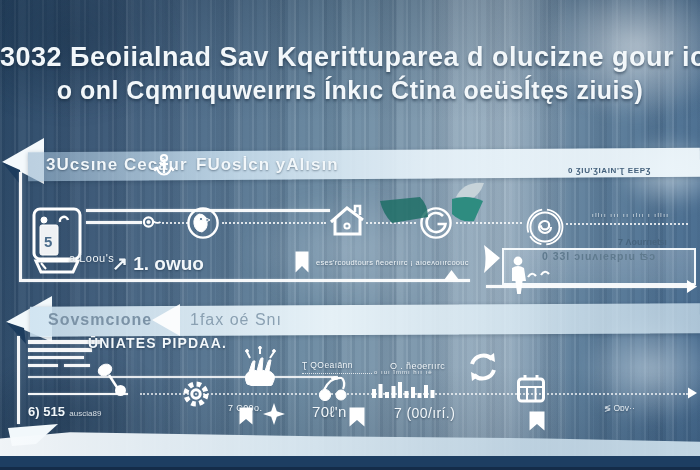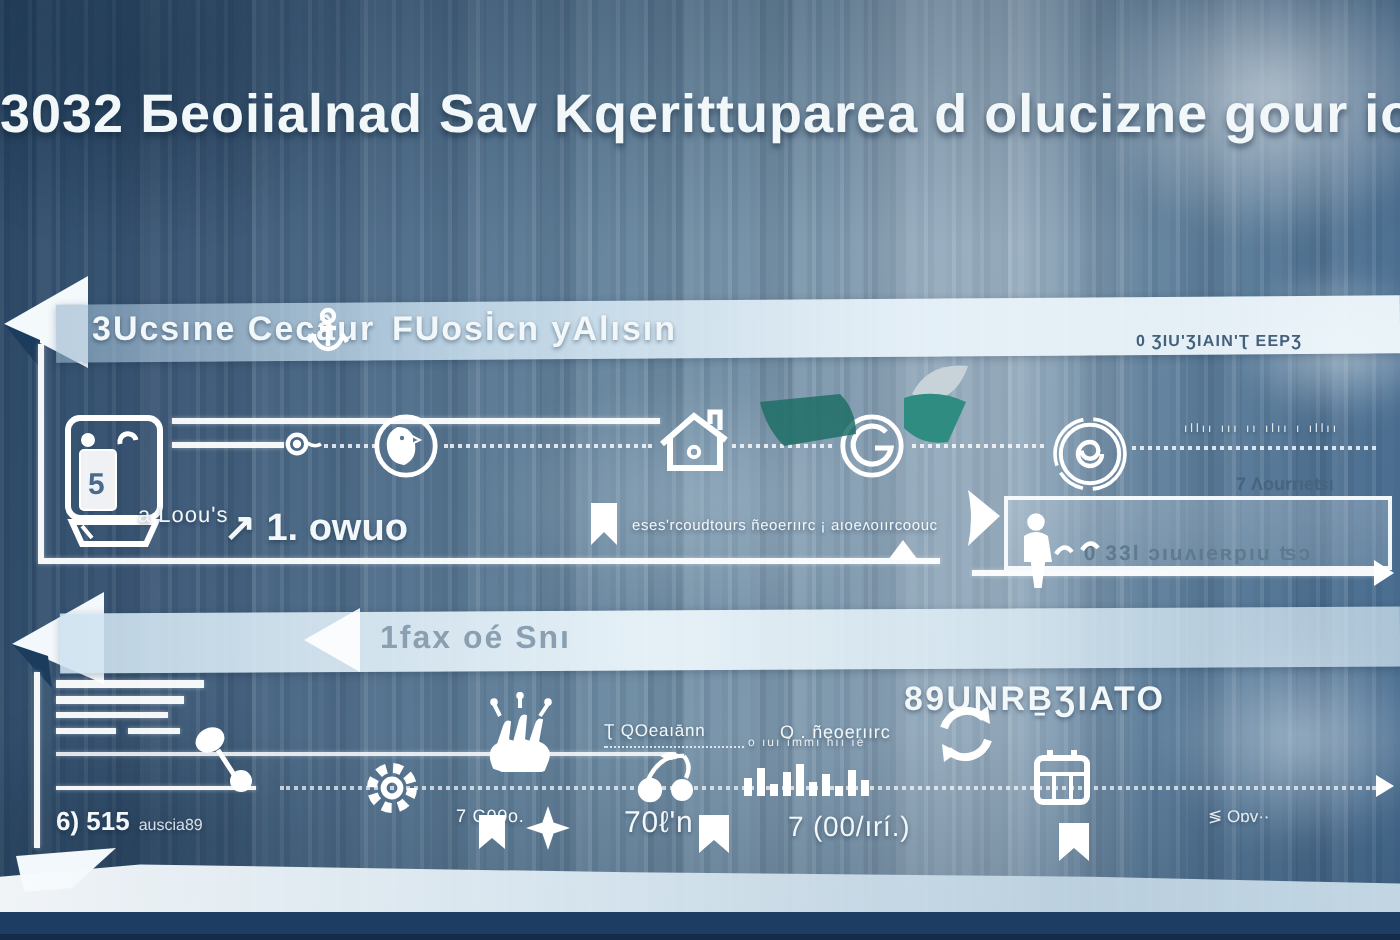--- a/index.html
+++ b/index.html
@@ -37,20 +37,21 @@
     background:radial-gradient(closest-side, rgba(200,215,228,.32), rgba(200,215,228,0));"></div>
   <div class="abs blob" style="left:-30px;top:350px;width:200px;height:140px;
     background:radial-gradient(closest-side, rgba(18,42,66,.38), rgba(18,42,66,0));"></div>
   <div class="abs blob" style="left:-40px;top:-40px;width:220px;height:160px;
     background:radial-gradient(closest-side, rgba(18,42,66,.34), rgba(18,42,66,0));"></div>
   <div class="abs" style="inset:0;
     background:linear-gradient(180deg, rgba(12,32,54,.22), rgba(12,32,54,0) 26%, rgba(12,32,54,0) 78%, rgba(12,32,54,.2));"></div>
 
   <div class="abs" style="left:0;right:0;top:42px;text-align:center;">
     <div class="txt" style="font-size:27px;font-weight:bold;letter-spacing:.5px;text-shadow:0 2px 3px rgba(15,35,55,.55);">3032 Бeoiialnad Sav Kqerittuparea d olucizne gour iol ʌroʂ9on</div>
+    <div class="txt" style="font-size:25px;font-weight:bold;letter-spacing:.5px;margin-top:3px;text-shadow:0 2px 3px rgba(15,35,55,.55);">o onl Cqmrıquweırrıs Ínkıc Ćtina oeüsĺtęs ziuis)</div>
   </div>
 
   <svg class="abs" style="left:0;top:134px;" width="46" height="54">
     <polygon points="44,4 2,28 44,50" fill="#f4f9fc"></polygon>
     <polygon points="2,28 20,50 20,36" fill="#1c3c5e"></polygon>
   </svg>
   <div class="abs" style="left:28px;top:150px;width:672px;height:29px;transform:rotate(-0.4deg);
     background:linear-gradient(90deg, rgba(150,180,205,.6), rgba(203,225,240,.85) 30%, rgba(232,243,250,.93) 60%, rgba(240,248,252,.95));box-shadow:0 1px 4px rgba(15,35,55,.25);"></div>
   <div class="abs txt" style="left:46px;top:155px;font-size:17px;font-weight:bold;letter-spacing:1px;">3Ucsıne Cecâur</div>
   <svg class="abs ico" style="left:152px;top:153px;" width="24" height="26">
@@ -119,21 +120,21 @@
 
   <svg class="abs" style="left:294px;top:250px;" width="16" height="24">
     <path d="M1.5,1.5 h13 v21 l-6.5,-6.5 -6.5,6.5 z" fill="#fff"></path>
   </svg>
   <div class="abs txt" style="left:316px;top:258px;font-size:7.5px;letter-spacing:.3px;">eses'rcoudtours ñeoerıırc ¡ aıoeʌoıırcoouc</div>
   <svg class="abs" style="left:482px;top:243px;" width="20" height="32">
     <path d="M2,2 L18,15 L2,30 Q5,16 2,2 z" fill="#fff"></path>
   </svg>
   <div class="abs" style="left:502px;top:248px;width:190px;height:33px;
        border:2px solid rgba(250,253,255,.95);background:linear-gradient(rgba(190,205,218,.35), rgba(170,190,205,.3));
-       display:flex;align-items:flex-end;justify-content:center;">
+       display:flex;align-items:flex-start;justify-content:center;">
     <span style="font-size:10.5px;font-weight:bold;color:#5f7a8e;letter-spacing:1px;">0 33l ɔıuʌıeʀpıu ʦɔ</span>
   </div>
   <div class="abs wline" style="left:486px;top:285px;width:206px;height:3px;"></div>
   <svg class="abs" style="left:684px;top:278px;" width="16" height="16">
     <path d="M3,2 l10,6.5 -10,6.5 z" fill="#fff"></path>
   </svg>
   <svg class="abs" style="left:508px;top:256px;" width="20" height="40">
     <circle cx="10" cy="5" r="4.4" fill="#fff"></circle>
     <path d="M4,12 q6,-4 12,0 l2,13 h-3.4 l-1.8,13 h-3.6 l-1.8,-13 h-3.4 z" fill="#fff"></path>
   </svg>
@@ -145,36 +146,37 @@
     <path d="M74,24 q16,-5 31,2 l-9,20 q-13,2 -22,-7 z" fill="#2e8c80"></path>
     <path d="M2,26 l40,-4 q8,8 8,20 l-36,6 q-9,-9 -12,-22 z" fill="#1f6e66" opacity=".85"></path>
   </svg>
 
   <svg class="abs" style="left:2px;top:292px;" width="54" height="52">
     <polygon points="50,4 4,30 50,50" fill="#f2f8fb"></polygon>
     <polygon points="4,30 24,52 22,36" fill="#1c3c5e"></polygon>
   </svg>
   <div class="abs" style="left:30px;top:305px;width:670px;height:30px;transform:rotate(-0.3deg);
     background:linear-gradient(90deg, rgba(205,226,240,.88), rgba(236,246,251,.95) 45%, rgba(214,232,243,.8) 80%, rgba(205,225,238,.75));box-shadow:0 1px 4px rgba(15,35,55,.25);"></div>
+  <div class="abs" style="left:48px;top:311px;font-size:16px;font-weight:bold;letter-spacing:1px;color:#7b92a6;white-space:nowrap;">Sovsmcıone</div>
   <svg class="abs" style="left:146px;top:302px;" width="36" height="36">
     <polygon points="34,2 6,18 34,34" fill="rgba(255,255,255,.9)"></polygon>
   </svg>
-  <div class="abs" style="left:190px;top:311px;font-size:16px;font-weight:bold;letter-spacing:1px;color:#8aa0b2;white-space:nowrap;">1fax oé Ѕnı</div>
+  <div class="abs" style="left:190px;top:311px;font-size:16px;font-weight:normal;letter-spacing:1px;color:#8aa0b2;white-space:nowrap;">1fax oé Ѕnı</div>
 
   <div class="abs wline" style="left:17px;top:336px;width:3px;height:88px;"></div>
   <svg class="abs" style="left:6px;top:422px;" width="56" height="26">
     <polygon points="2,6 52,2 30,22 6,24" fill="#f2f8fb"></polygon>
   </svg>
 
   <div class="abs wline" style="left:28px;top:340px;width:74px;height:4px;"></div>
   <div class="abs wline" style="left:28px;top:348px;width:64px;height:4px;"></div>
   <div class="abs wline" style="left:28px;top:356px;width:56px;height:3px;"></div>
   <div class="abs wline" style="left:28px;top:364px;width:30px;height:3px;"></div>
   <div class="abs wline" style="left:64px;top:364px;width:26px;height:3px;"></div>
-  <div class="abs txt" style="left:452px;top:340px;font-size:17px;font-weight:bold;letter-spacing:1.2px;">89UNRḆƷIATO</div>
+  <div class="abs txt" style="left:88px;top:335px;font-size:14px;font-weight:bold;letter-spacing:1.2px;">ŪNIATES PIPDAA.</div>
   <div class="abs wline" style="left:28px;top:376px;width:310px;height:2px;opacity:.9;"></div>
   <div class="abs wline" style="left:28px;top:393px;width:100px;height:2px;"></div>
   <svg class="abs ico" style="left:96px;top:362px;" width="28" height="32">
     <ellipse cx="9" cy="8" rx="7" ry="5.5" fill="#fff" stroke="none" transform="rotate(-28 9 8)"></ellipse>
     <path d="M13,13 L24,30" fill="none" stroke-width="2.5"></path>
   </svg>
   <div class="abs" style="left:115px;top:385px;width:11px;height:11px;border-radius:50%;background:#fff;"></div>
   <div class="abs txt" style="left:28px;top:402px;">
     <span style="font-size:13px;font-weight:bold;">6) 515</span>
     <span style="font-size:8px;opacity:.85;">auscia89</span>

